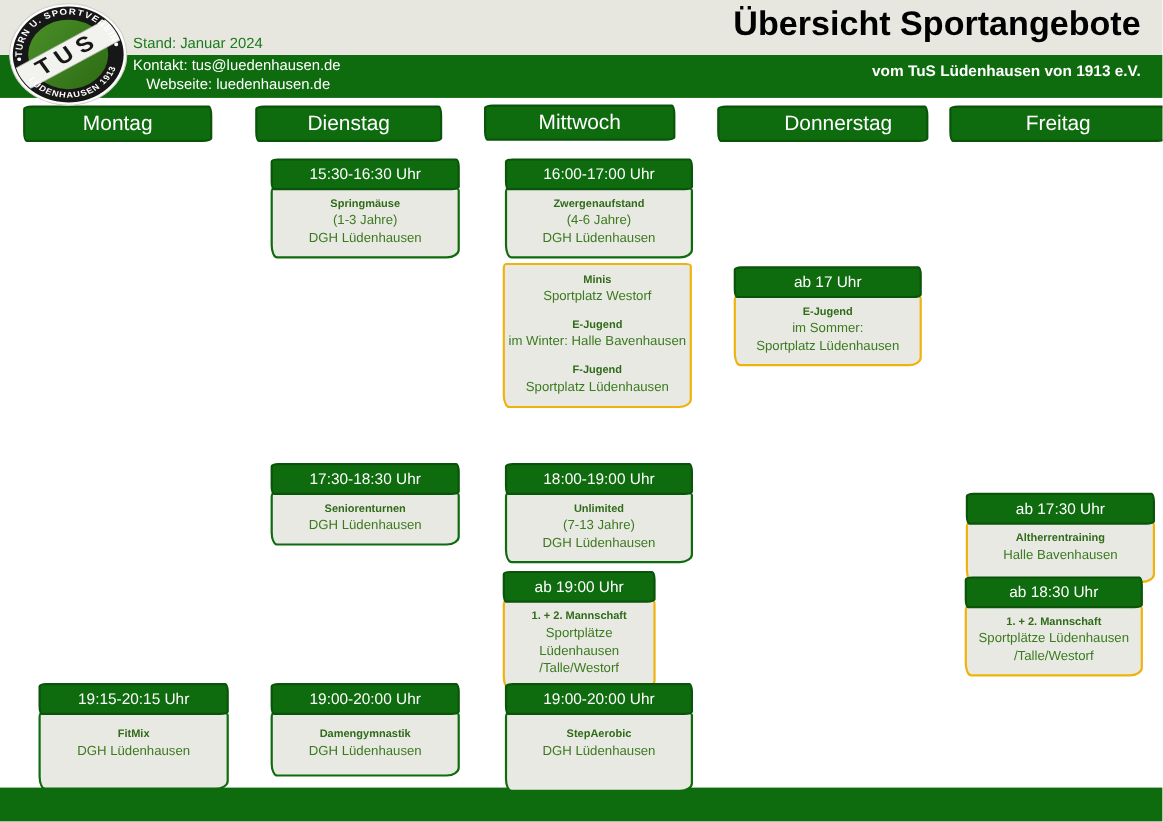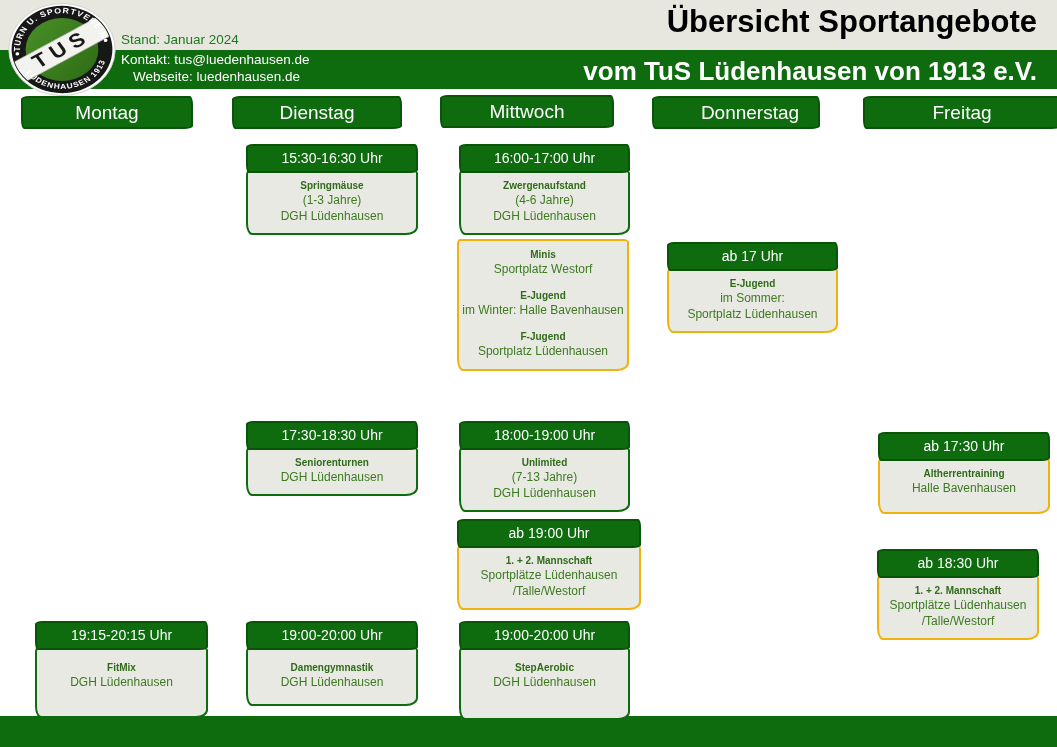--- a/index.html
+++ b/index.html
@@ -20,21 +20,21 @@
   .top-bar{position:absolute;left:0;top:50px;width:1057px;height:39px;background:var(--green);}
   .bottom-bar{position:absolute;left:0;top:716px;width:1057px;height:31px;background:var(--green);}
 
   .logo{position:absolute;left:6px;top:1px;width:112px;height:97px;z-index:6;}
 
   .stand{position:absolute;left:121px;top:32px;font-size:13.5px;color:#1d7a1d;}
   .kontakt{position:absolute;left:121px;top:52px;font-size:13.5px;color:#ffffff;}
   .webseite{position:absolute;left:121px;top:69px;font-size:13.5px;color:#ffffff;margin-left:12px;}
 
   .title{position:absolute;right:20px;top:4px;margin:0;font-size:31px;font-weight:bold;color:#000;}
-  .subtitle{position:absolute;right:20px;top:56px;font-size:26px;font-weight:bold;color:#ffffff;}
+  .subtitle{position:absolute;right:20px;top:56px;font-size:14px;font-weight:bold;color:#ffffff;}
 
   .day{position:absolute;height:33px;background:var(--green);color:#fff;
        font-size:19px;text-align:center;line-height:29px;
        border:2px solid var(--green-edge);
        border-radius:8px 3px 9px 3px / 3px 9px 3px 9px;}
 
   .block{position:absolute;margin-left:16px;}
   .bh{position:relative;z-index:2;background:var(--green);color:#fff;text-align:center;
       font-size:14px;padding:4px 0 5px;
       border:2px solid var(--green-edge);
@@ -94,21 +94,21 @@
   <div class="stand">Stand: Januar 2024</div>
   <div class="kontakt">Kontakt: tus@luedenhausen.de</div>
   <div class="webseite">Webseite: luedenhausen.de</div>
 
   <h1 class="title">Übersicht Sportangebote</h1>
   <div class="subtitle">vom TuS Lüdenhausen von 1913 e.V.</div>
 
   <div class="day" style="left:21px;top:96px;width:172px;">Montag</div>
   <div class="day" style="left:232px;top:96px;width:170px;">Dienstag</div>
   <div class="day" style="left:440px;top:95px;width:174px;">Mittwoch</div>
-  <div class="day" style="left:652px;top:96px;width:168px;padding-left:28px;">Donnerstag</div>
+  <div class="day" style="left:652px;top:96px;width:192px;padding-left:28px;">Donnerstag</div>
   <div class="day" style="left:863px;top:96px;width:198px;">Freitag</div>
 
   <div class="block" style="left:230px;top:144px;width:172px;">
     <div class="bh">15:30-16:30 Uhr</div>
     <div class="bb">
       <div class="entry">
         <div class="nm">Springmäuse</div>
         <div class="dt">(1-3 Jahre)</div>
         <div class="dt">DGH Lüdenhausen</div>
       </div>
@@ -168,42 +168,42 @@
     <div class="bh">18:00-19:00 Uhr</div>
     <div class="bb">
       <div class="entry">
         <div class="nm">Unlimited</div>
         <div class="dt">(7-13 Jahre)</div>
         <div class="dt">DGH Lüdenhausen</div>
       </div>
     </div>
   </div>
 
-  <div class="block" style="left:862px;top:432px;width:172px;">
+  <div class="block" style="left:862px;top:448px;width:172px;">
     <div class="bh">ab 17:30 Uhr</div>
     <div class="bb yellow" style="padding-bottom:16px;">
       <div class="entry">
         <div class="nm">Altherrentraining</div>
         <div class="dt">Halle Bavenhausen</div>
       </div>
     </div>
   </div>
 
-  <div class="block" style="left:441px;top:519px;width:184px;">
+  <div class="block" style="left:441px;top:519px;width:139px;">
     <div class="bh">ab 19:00 Uhr</div>
     <div class="bb yellow">
       <div class="entry">
         <div class="nm">1. + 2. Mannschaft</div>
         <div class="dt">Sportplätze Lüdenhausen</div>
         <div class="dt">/Talle/Westorf</div>
       </div>
     </div>
   </div>
 
-  <div class="block" style="left:861px;top:549px;width:162px;">
+  <div class="block" style="left:861px;top:524px;width:162px;">
     <div class="bh">ab 18:30 Uhr</div>
     <div class="bb yellow">
       <div class="entry">
         <div class="nm">1. + 2. Mannschaft</div>
         <div class="dt">Sportplätze Lüdenhausen</div>
         <div class="dt">/Talle/Westorf</div>
       </div>
     </div>
   </div>
 

